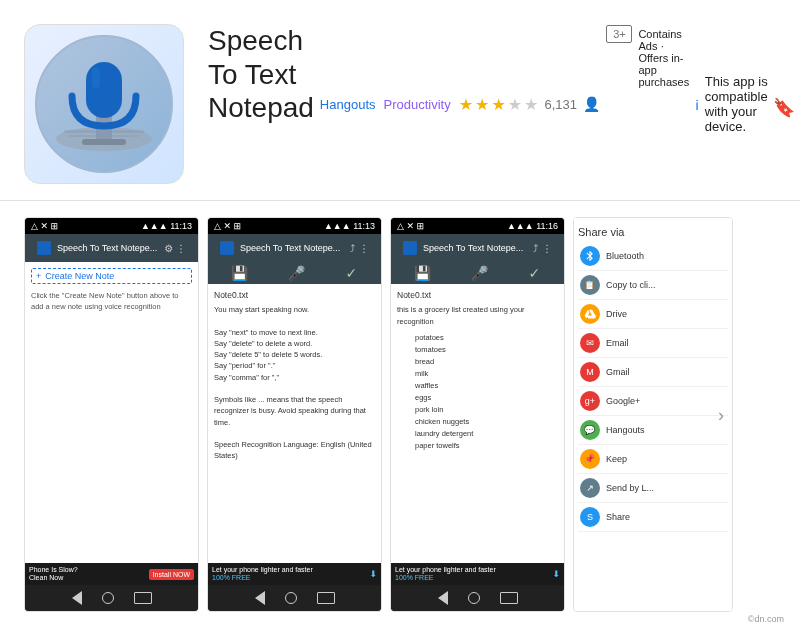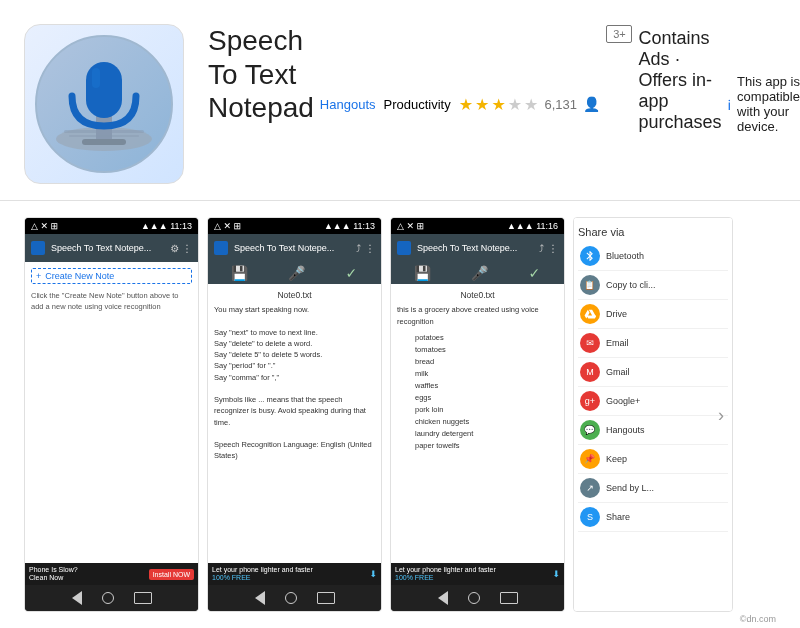--- a/index.html
+++ b/index.html
@@ -66,21 +66,21 @@
     }
 
     .developer-link {
       color: #1a73e8;
       font-size: 13px;
       text-decoration: none;
       cursor: pointer;
     }
 
     .category-link {
-      color: #000000;
+      color: #8b5cf6;
       font-size: 13px;
       text-decoration: none;
       cursor: pointer;
     }
 
     .rating-row {
       display: flex;
       align-items: center;
       gap: 6px;
       margin-top: 2px;
@@ -113,21 +113,21 @@
       border: 1px solid #757575;
       color: #757575;
       font-size: 11px;
       padding: 1px 4px;
       border-radius: 2px;
       width: 26px;
       height: 18px;
     }
 
     .ads-row {
-      font-size: 18px;
+      font-size: 11px;
       color: #212121;
       font-weight: 500;
       margin-top: 4px;
     }
 
     .compatible-row {
       display: flex;
       align-items: center;
       gap: 6px;
       font-size: 13px;
@@ -218,21 +218,21 @@
       display: flex;
       justify-content: space-between;
       align-items: center;
       height: 16px;
     }
 
     .phone-action-bar {
       background: #37474f;
       color: #fff;
       font-size: 9px;
-      padding: 4px 6px;
+      padding: 4px 12px;
       display: flex;
       align-items: center;
       gap: 6px;
       height: 28px;
     }
 
     .phone-action-bar .app-icon-small {
       width: 14px;
       height: 14px;
       background: #1565c0;
@@ -370,21 +370,21 @@
       transform: translateY(-50%);
       font-size: 18px;
       color: #999;
       cursor: pointer;
     }
 
     
     .watermark {
       position: absolute;
       bottom: 4px;
-      right: 24px;
+      right: 16px;
       font-size: 9px;
       color: #999;
     }
 
     .create-note-btn {
       display: flex;
       align-items: center;
       gap: 4px;
       color: #1a73e8;
       font-size: 9px;
@@ -403,21 +403,20 @@
     .note-content {
       font-size: 7.5px;
       color: #333;
       line-height: 1.5;
     }
 
     .note-title {
       font-size: 8.5px;
       font-weight: 500;
       margin-bottom: 4px;
-      text-align: center;
     }
 
     .grocery-list {
       font-size: 7.5px;
       color: #333;
       line-height: 1.6;
     }
 
     
     .person-icon {
@@ -586,21 +585,21 @@
               <span>⋮</span>
             </span>
           </div>
           <div style="background:#37474f; display:flex; justify-content:space-around; padding:4px; height:22px; align-items:center;">
             <span style="color:#90caf9;font-size:14px;">💾</span>
             <span style="color:#ef9a9a;font-size:14px;">🎤</span>
             <span style="color:#a5d6a7;font-size:14px;">✓</span>
           </div>
           <div class="phone-content">
             <div class="note-title">Note0.txt</div>
-            <div class="grocery-list">this is a grocery above created using voice recognition</div>
+            <div class="grocery-list">this is a grocery list created using your recognition</div>
             <div class="grocery-list" style="margin-top:4px;margin-left:18px;">
               potatoes<br>tomatoes<br>bread<br>milk<br>waffles<br>eggs<br>pork loin<br>chicken nuggets<br>laundry detergent<br>paper towelfs
             </div>
           </div>
           <div class="phone-ad-banner">
             <div class="ad-banner-text">Let your phone lighter and faster<br><span style="color:#4fc3f7">100% FREE</span></div>
             <span style="color:#4fc3f7;font-size:9px;">⬇</span>
           </div>
           <div class="phone-bottom-bar">
             <span class="nav-triangle"></span>

